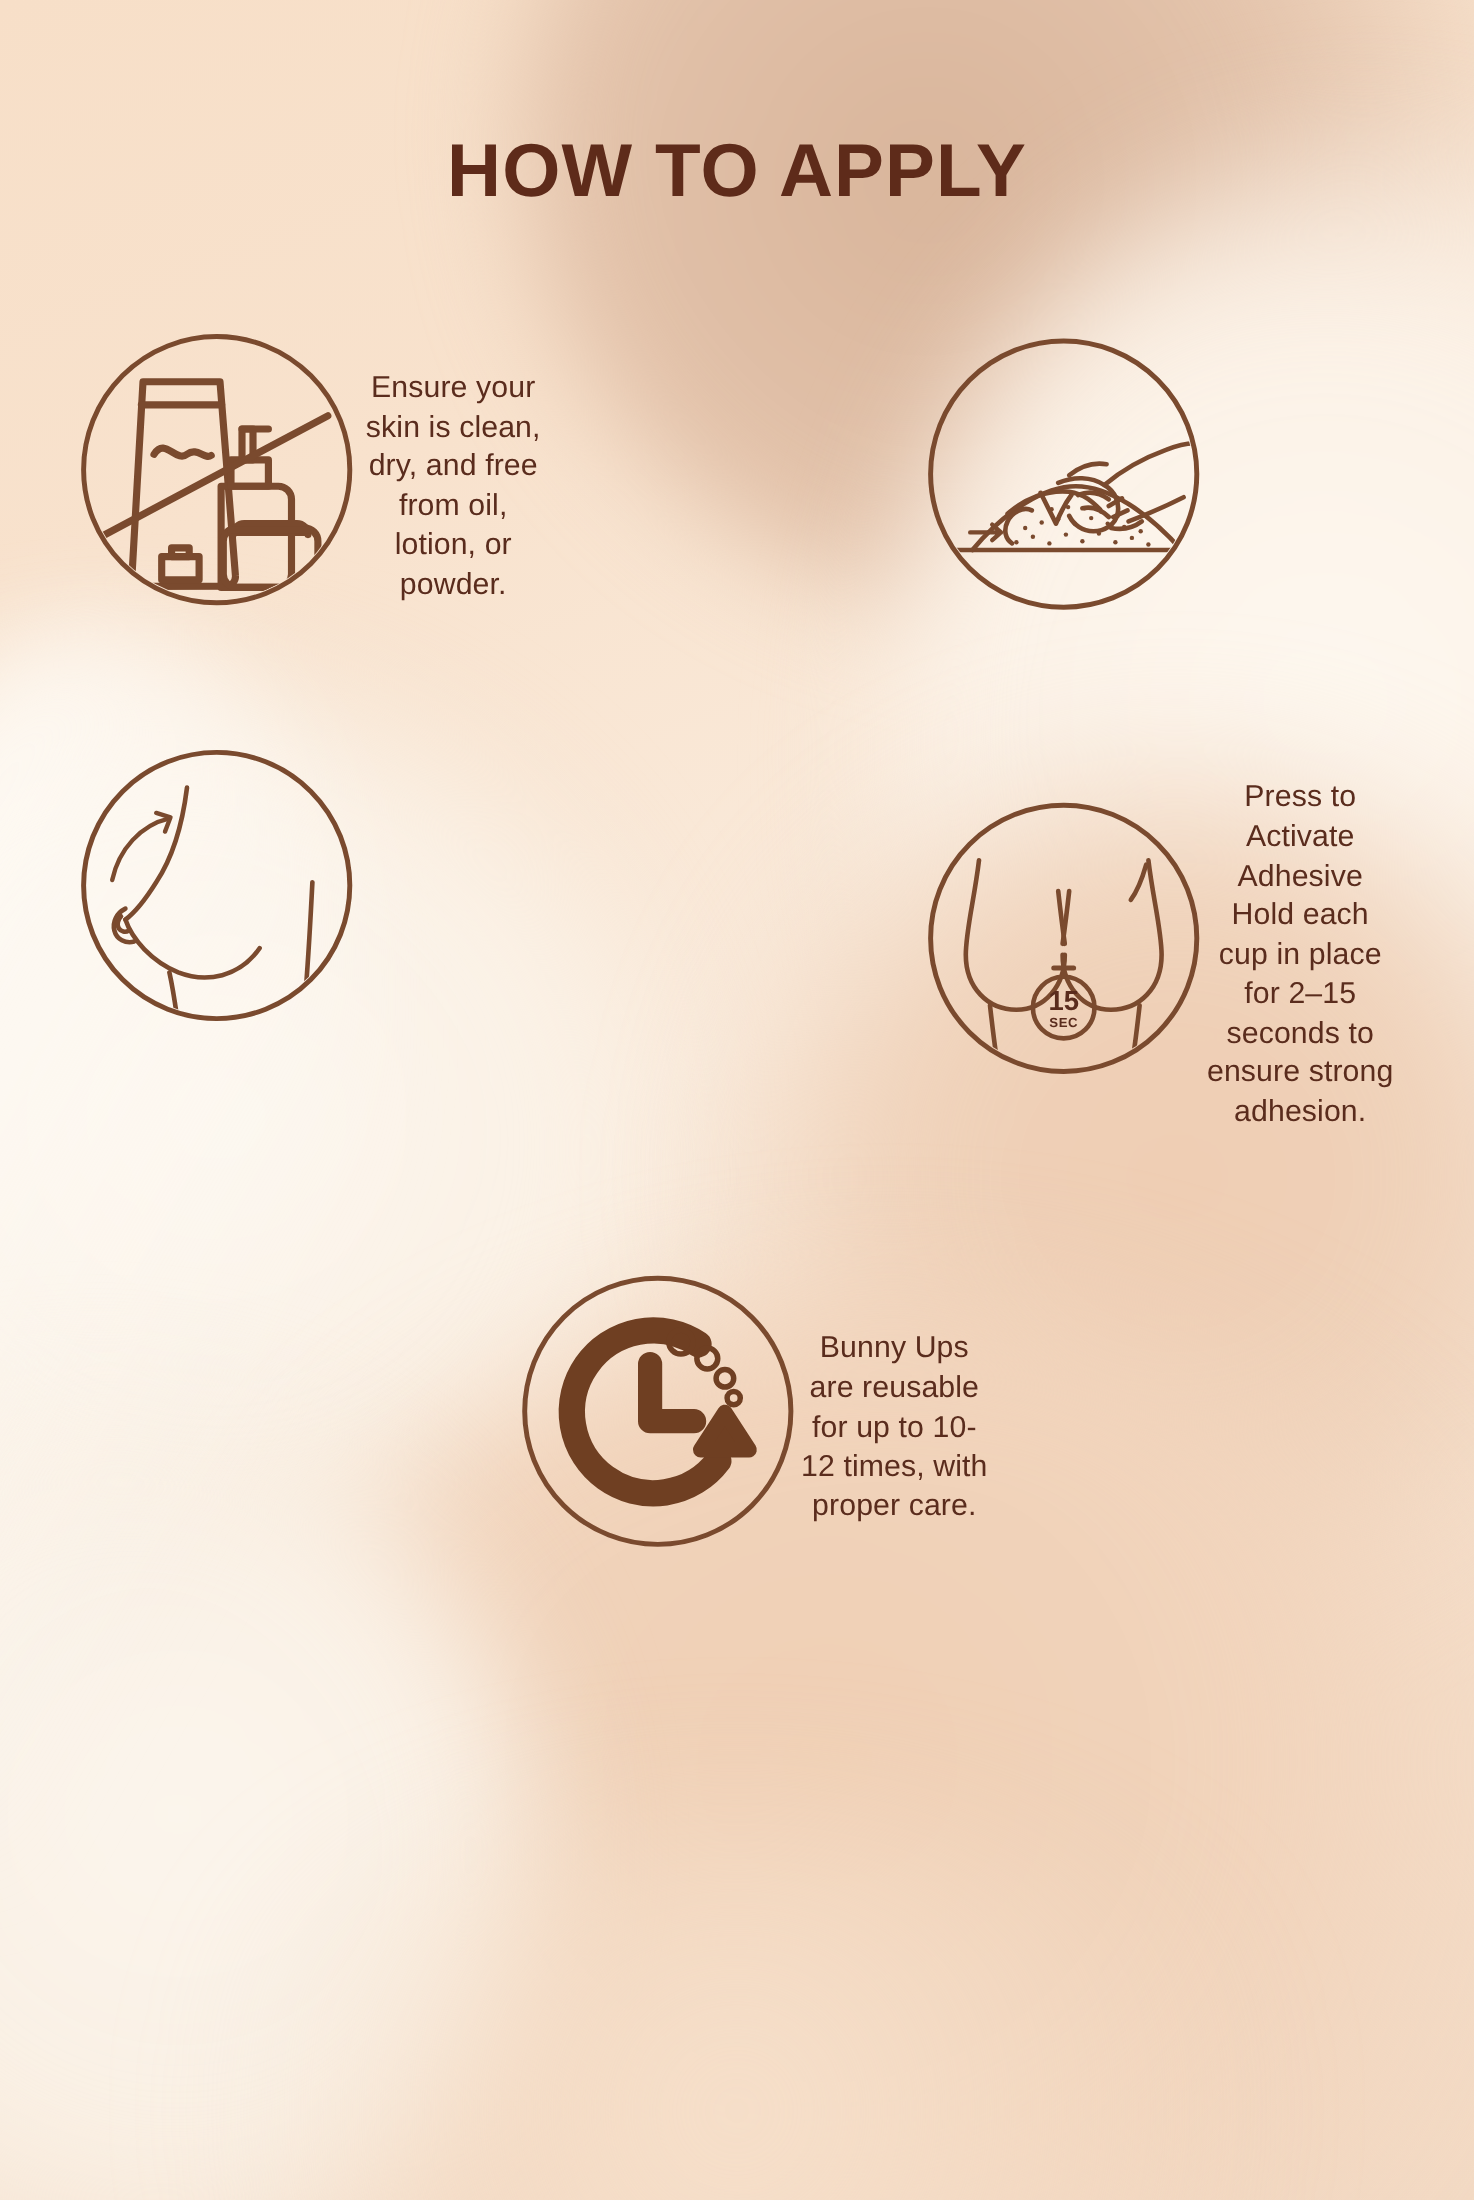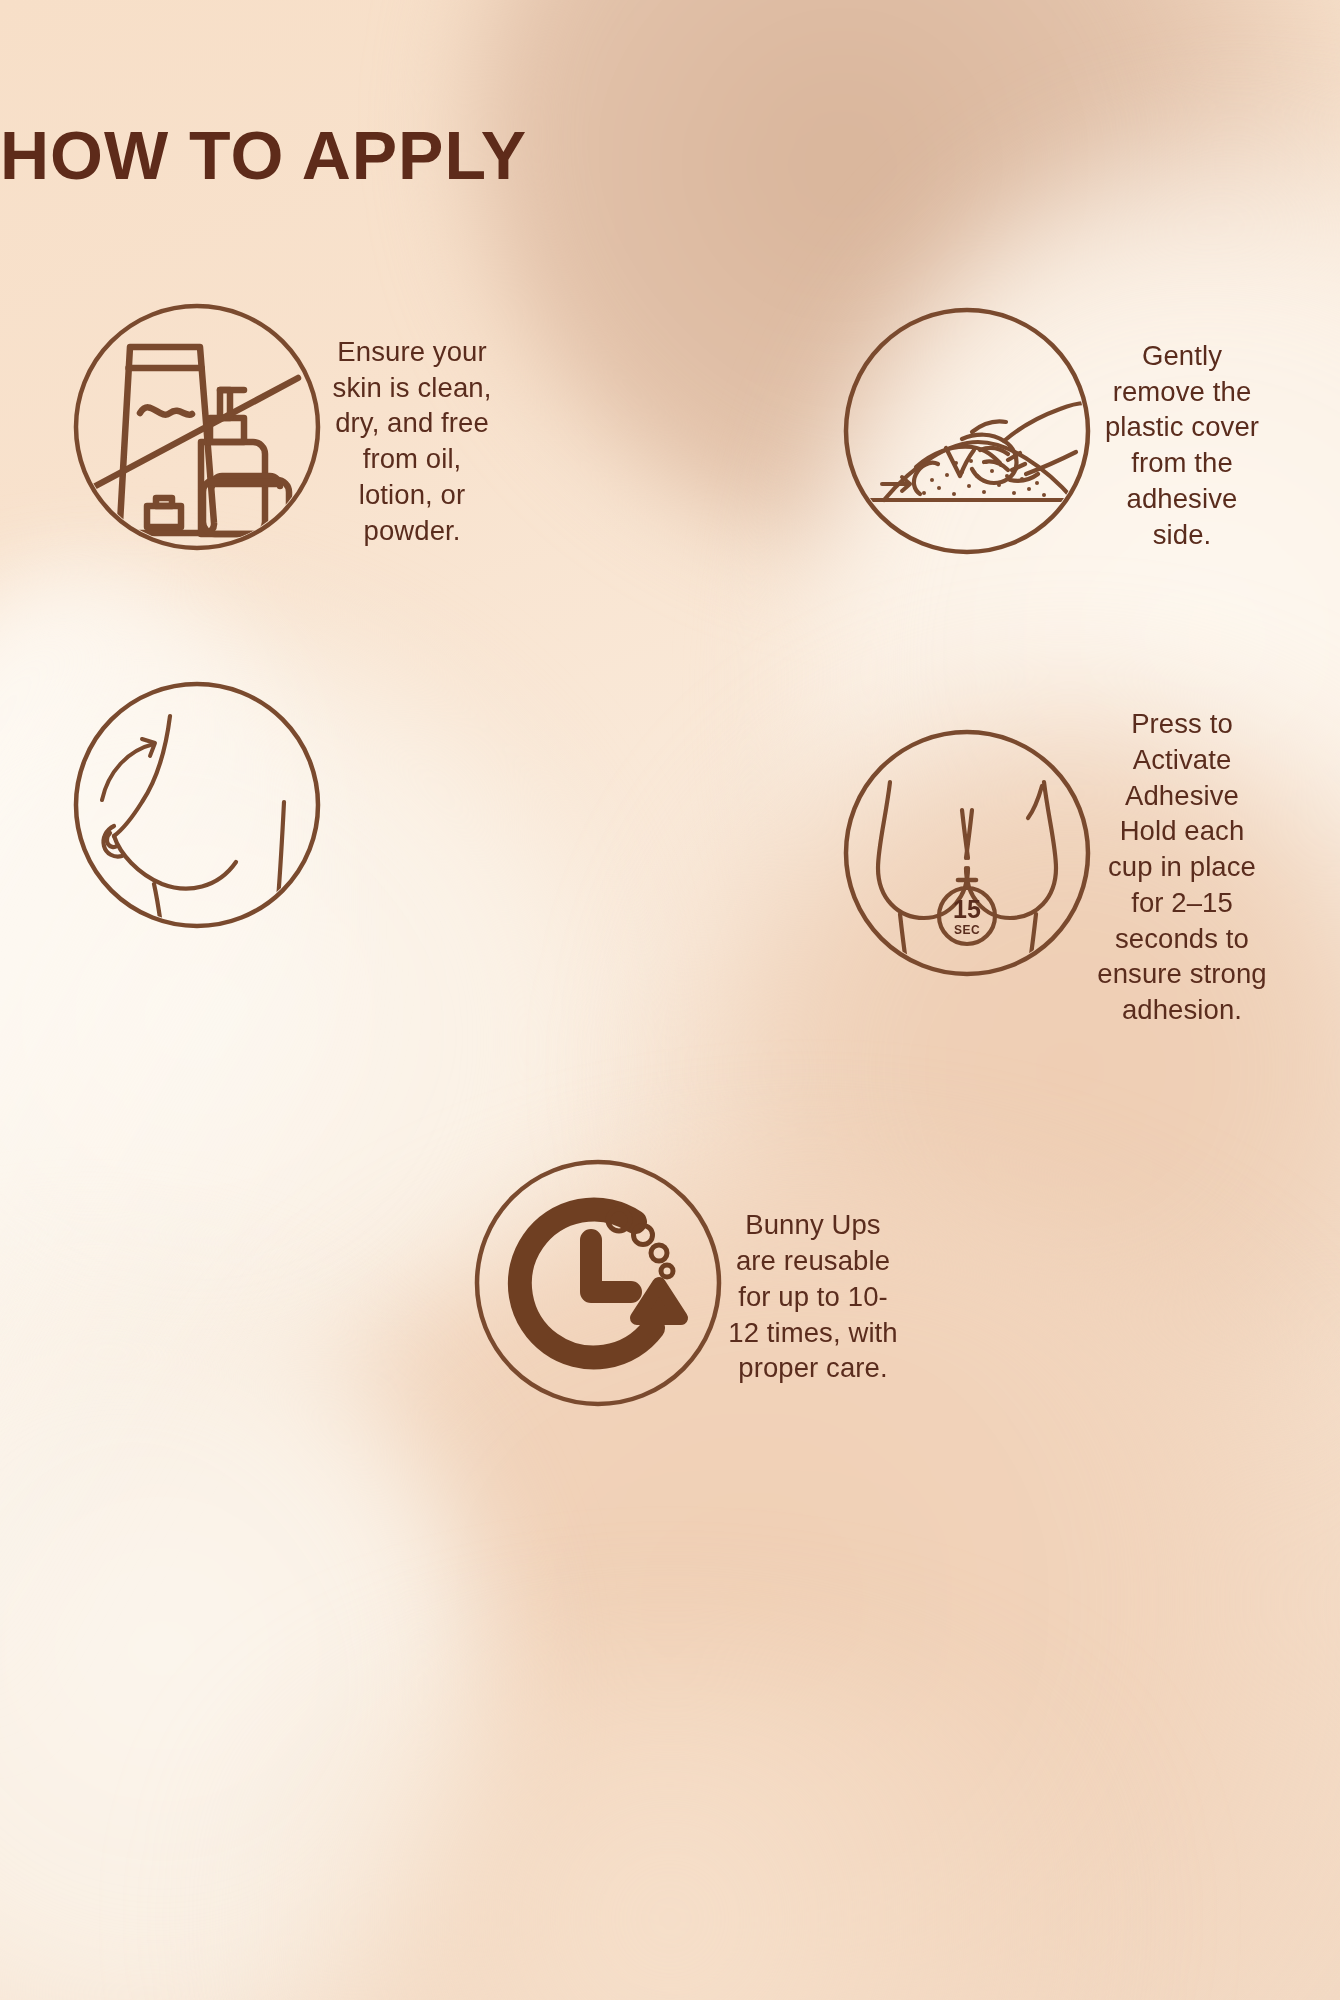--- a/index.html
+++ b/index.html
@@ -79,21 +79,21 @@
     border-radius: 46% 54% 60% 40% / 45% 40% 60% 55%;
     filter: blur(44px);
   }
 
   
   .title {
     position: absolute;
     top: 120px;
     left: 0;
     width: 100%;
-    text-align: left;
+    text-align: center;
     font-size: 68px;
     line-height: 1.05;
     font-weight: 800;
     letter-spacing: 1px;
     color: #5E2B1A;
     z-index: 5;
   }
 
   
   .steps {
@@ -246,21 +246,20 @@
               <path d="M164 137 c14 -12 34 -24 56 -32 c10 -4 18 -6 26 -6"></path>
               <path d="M186 170 c16 -6 34 -14 50 -22"></path>
               <path d="M170 176 c10 2 20 0 28 -6"></path>
 
               <path d="M168 156 l12 -7 M172 166 l13 -6"></path>
 
               <path d="M42 180 h28 m-8 -7 l8 7 l-8 7" stroke-width="4"></path>
             </g>
           </svg>
         </div>
-        <div class="caption caption-narrow">Gently remove the plastic cover from the adhesive side.</div>
       </div>
     </div>
 
     <div class="row row-2">
 
       <div class="step">
         <div class="icon-wrap">
           <svg width="254" height="254" viewBox="0 0 254 254" fill="none" stroke="#7A4A2E" stroke-width="4.2" stroke-linecap="round" stroke-linejoin="round">
             <circle cx="127" cy="127" r="121" stroke-width="4.5"></circle>
             <defs>

